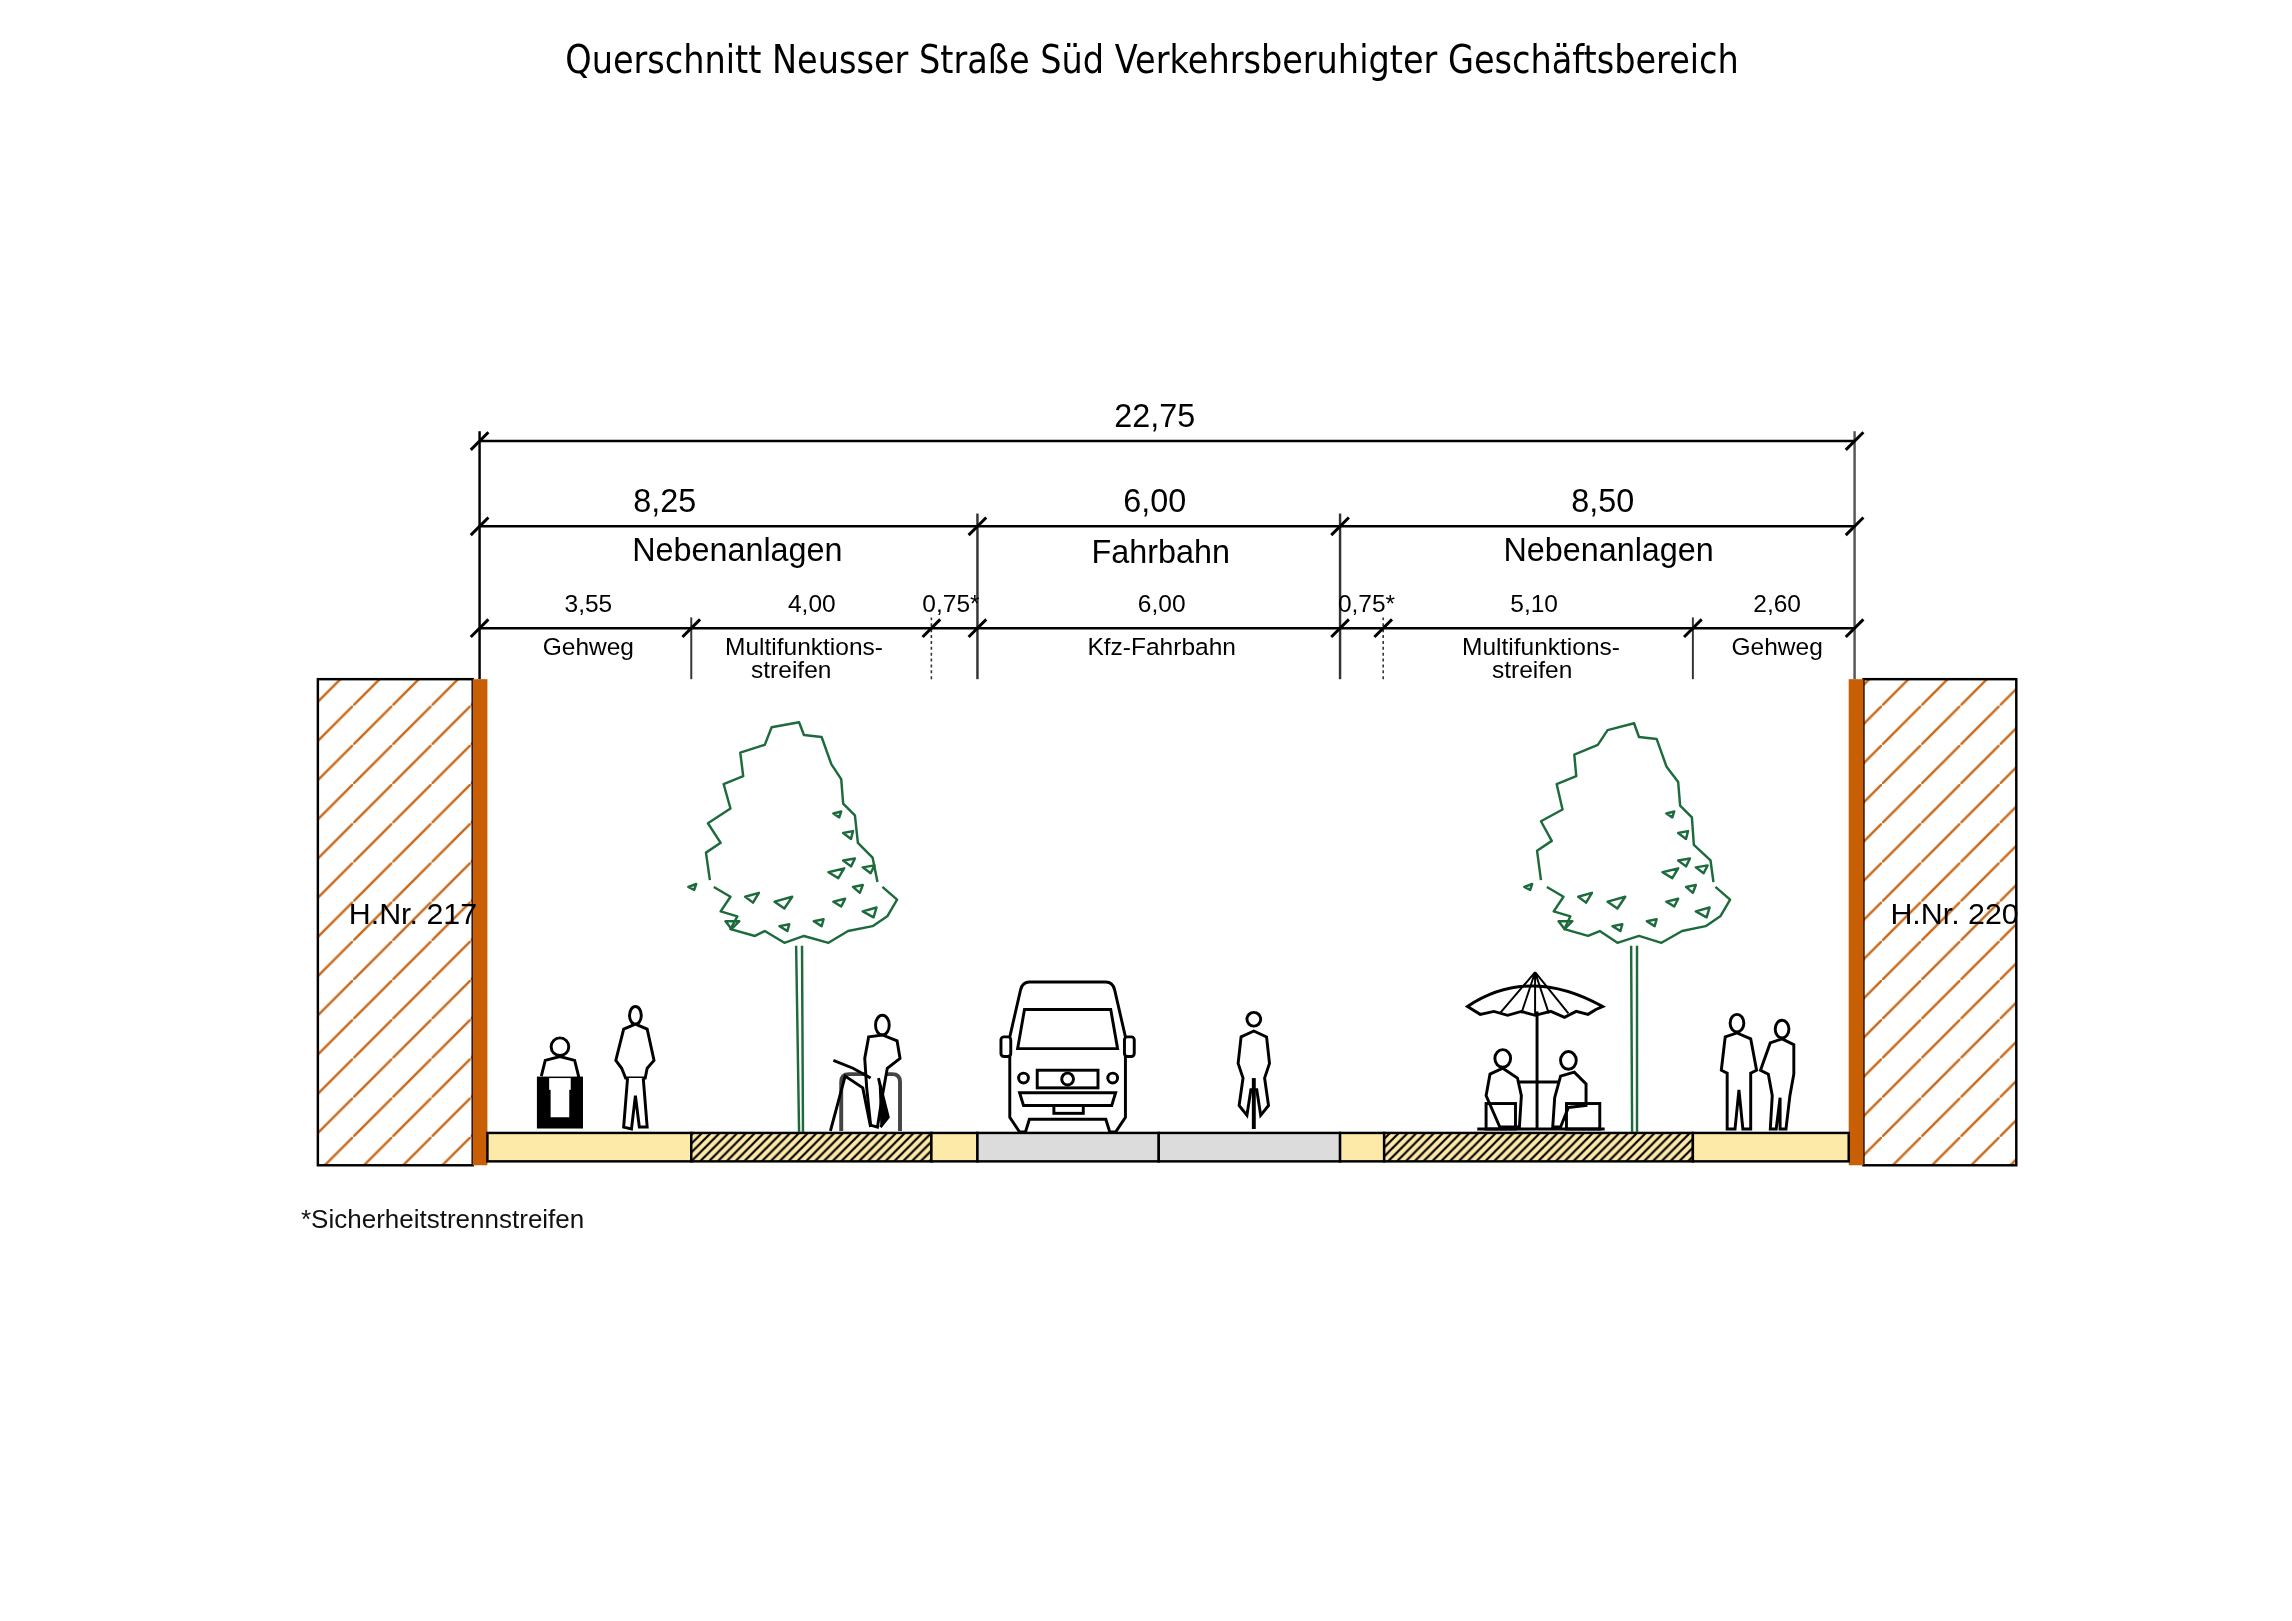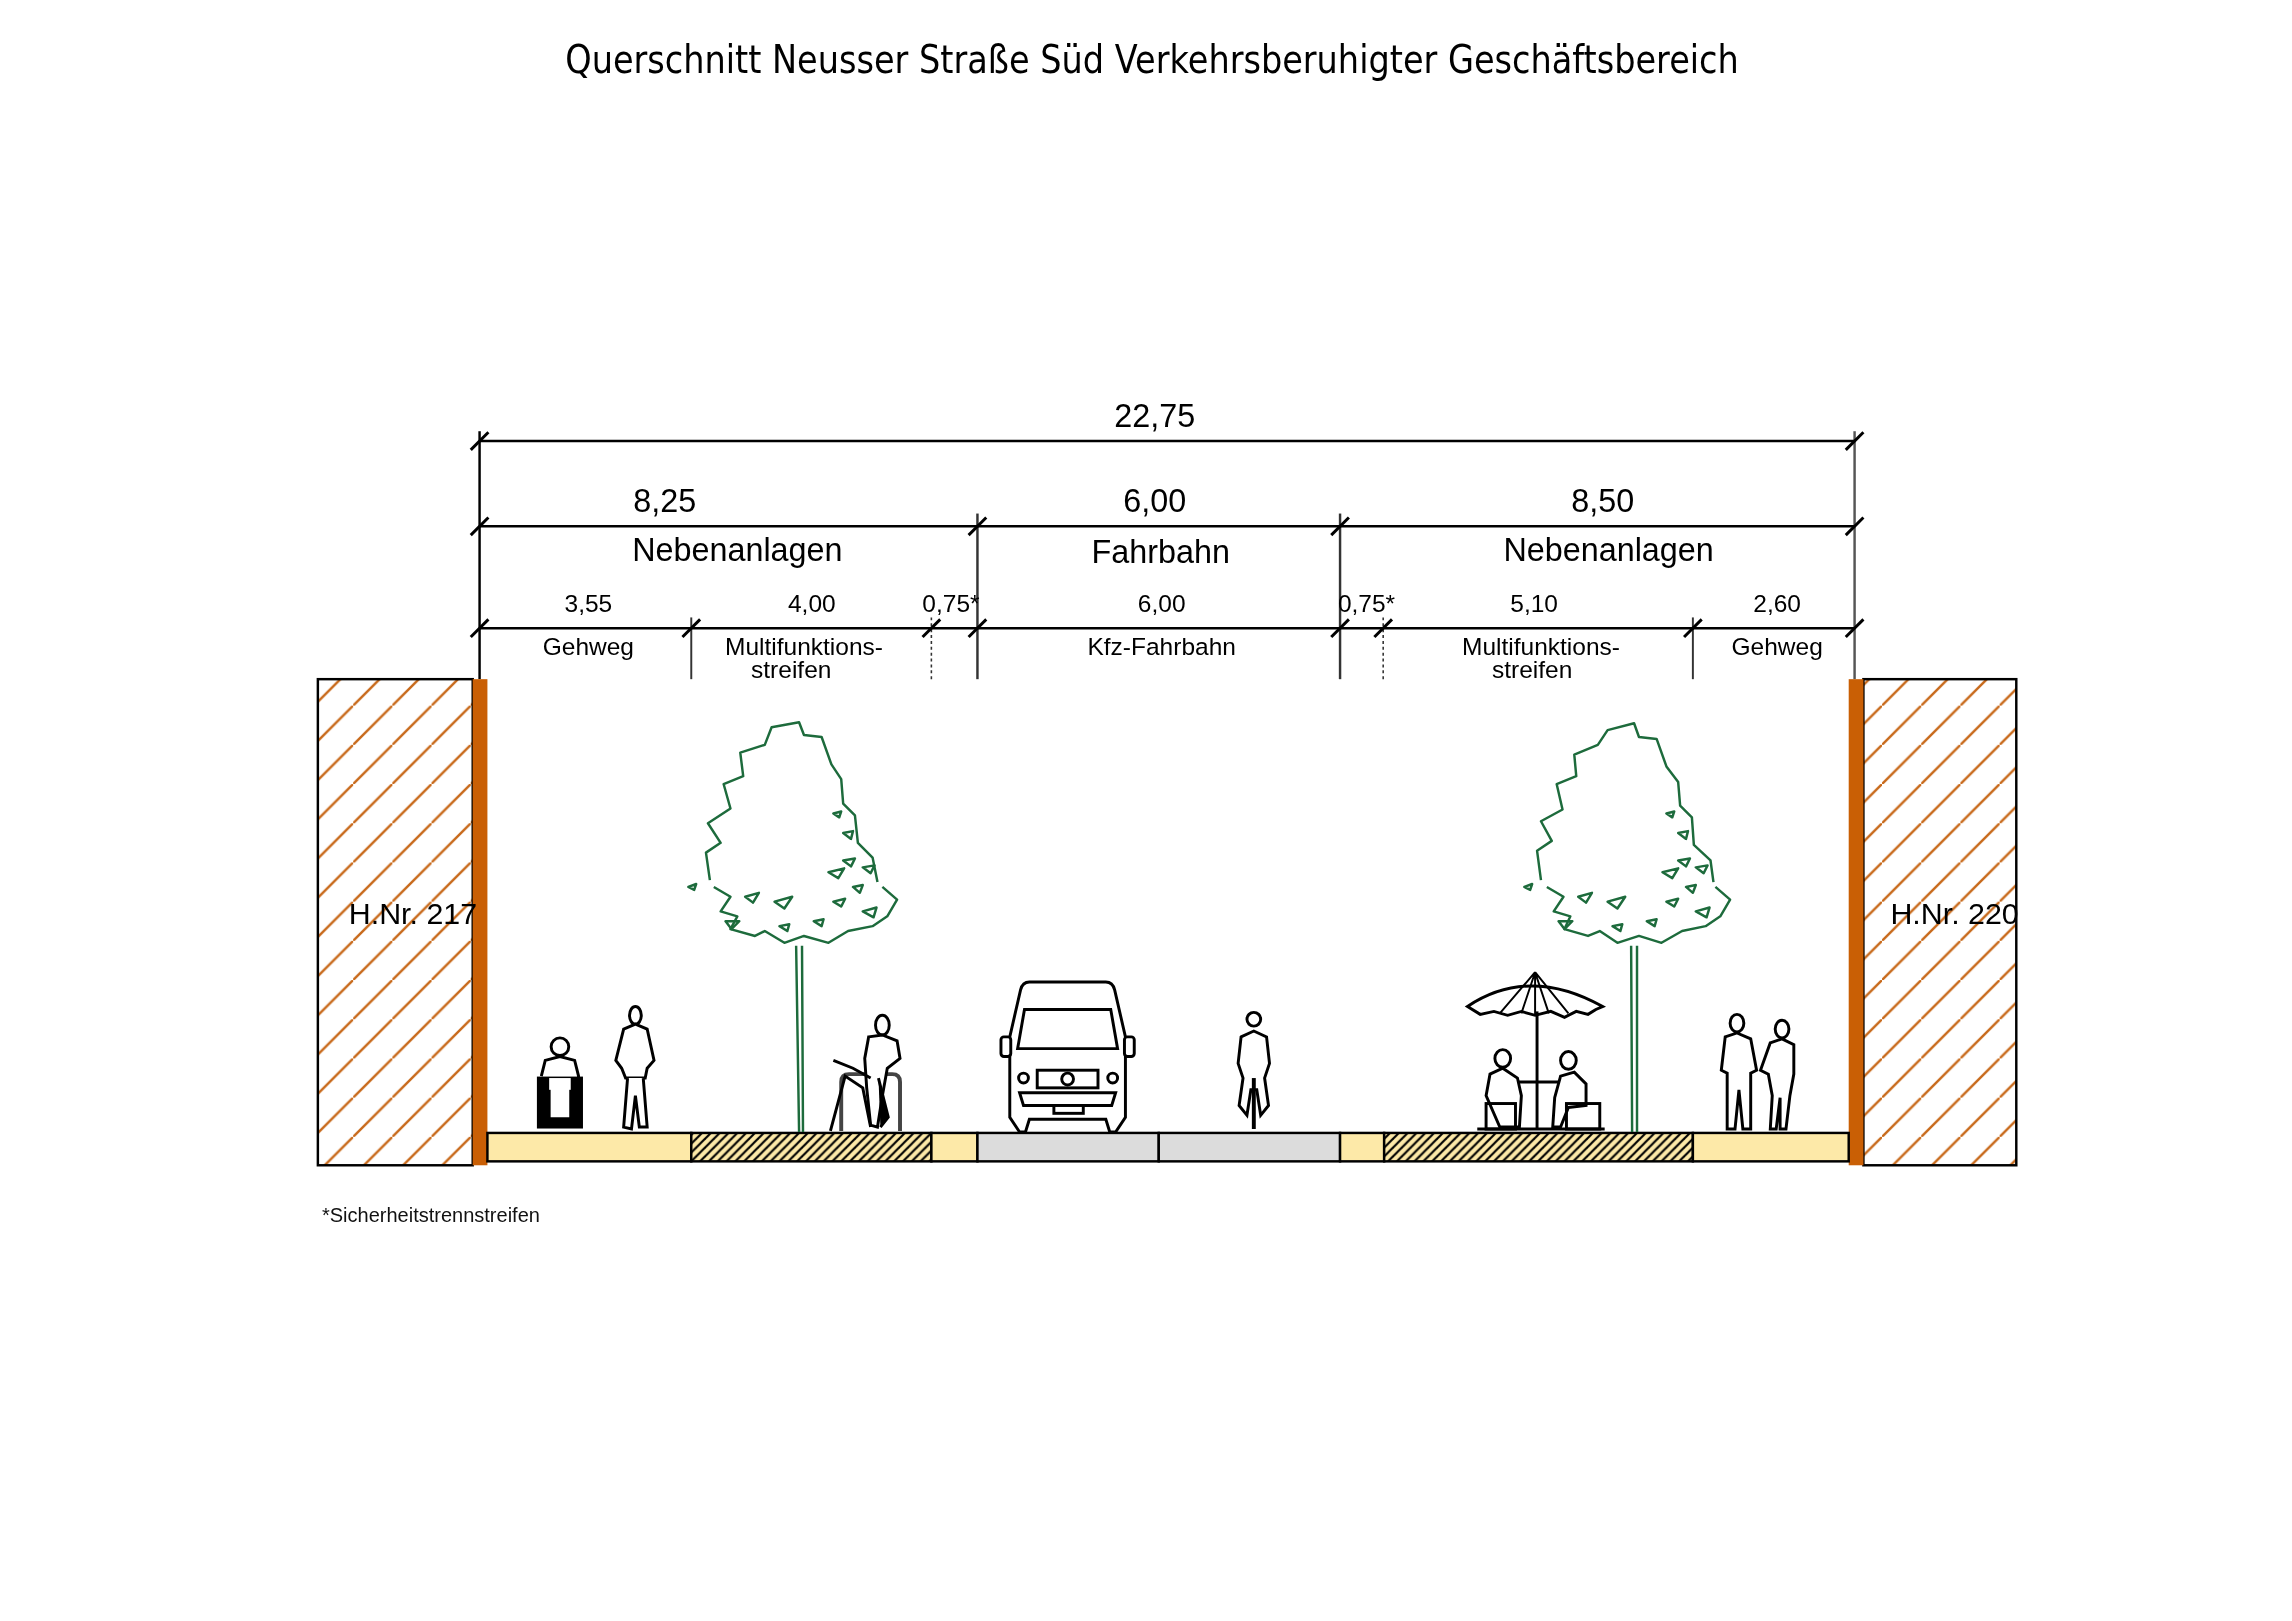--- a/index.html
+++ b/index.html
@@ -3,21 +3,21 @@
 <meta charset="utf-8">
 <style>
   html, body { margin: 0; padding: 0; background: #ffffff; }
   body { width: 2293px; height: 1621px; position: relative; overflow: hidden; font-family: "Liberation Sans", sans-serif; }
   #title { position: absolute; left: 0; width: 2293px; top: 37px; text-align: center; font-family: "DejaVu Sans", sans-serif; font-size: 39px; color: #000; transform: scaleX(0.86); transform-origin: 1186px 0; letter-spacing: 0px; }
   svg { position: absolute; left: 0; top: 0; }
   .dim-text { font-family: "Liberation Sans", sans-serif; fill: #000; }
   .big { font-size: 33px; }
   .mid { font-size: 31px; }
   .small { font-size: 25px; }
-  #footnote { position: absolute; left: 322px; top: 1204px; font-size: 20px; color: #111; font-family: "Liberation Sans", sans-serif; }
+  #footnote { position: absolute; left: 301px; top: 1204px; font-size: 26px; color: #111; font-family: "Liberation Sans", sans-serif; }
 </style>
 </head>
 <body>
 
 <div id="title">Querschnitt Neusser Straße Süd Verkehrsberuhigter Geschäftsbereich</div>
 
 <svg width="2293" height="1621" viewBox="0 0 2339 1654" xmlns="http://www.w3.org/2000/svg">
   <defs>
     <pattern id="bldgHatch" patternUnits="userSpaceOnUse" width="40" height="40" patternTransform="rotate(0)">
       <line x1="0" y1="40" x2="40" y2="0" stroke="#c8691a" stroke-width="2.5"></line>

